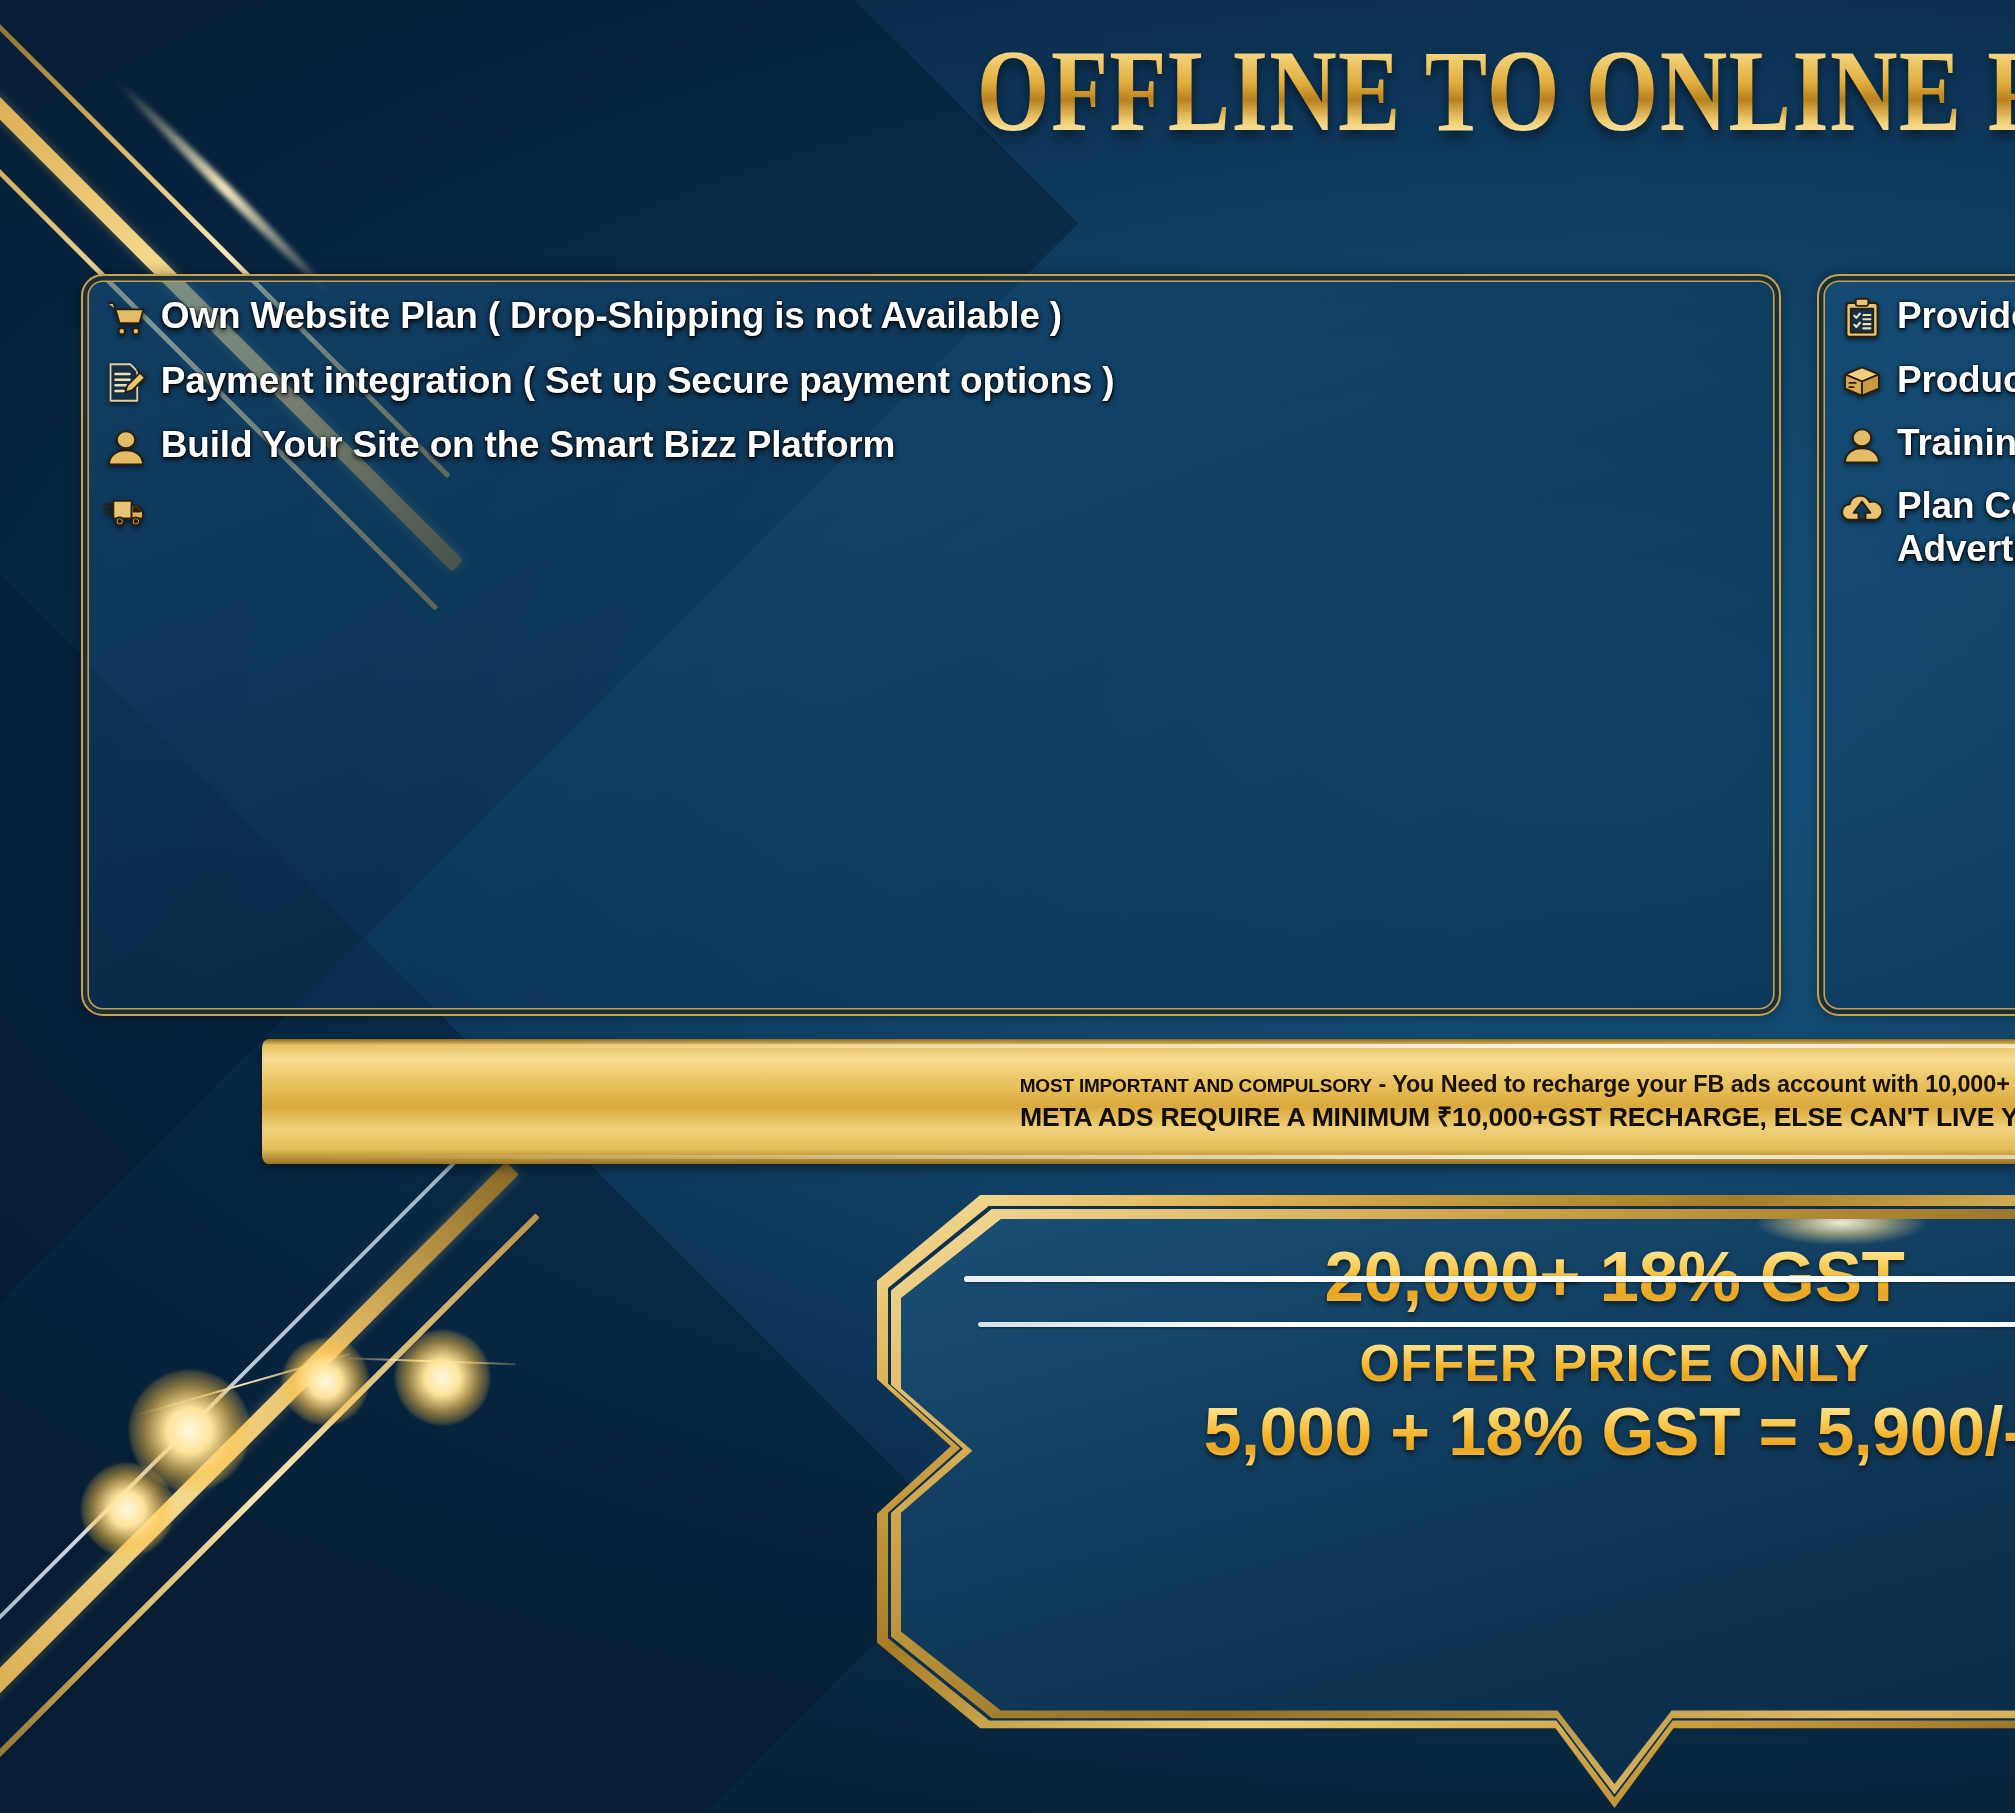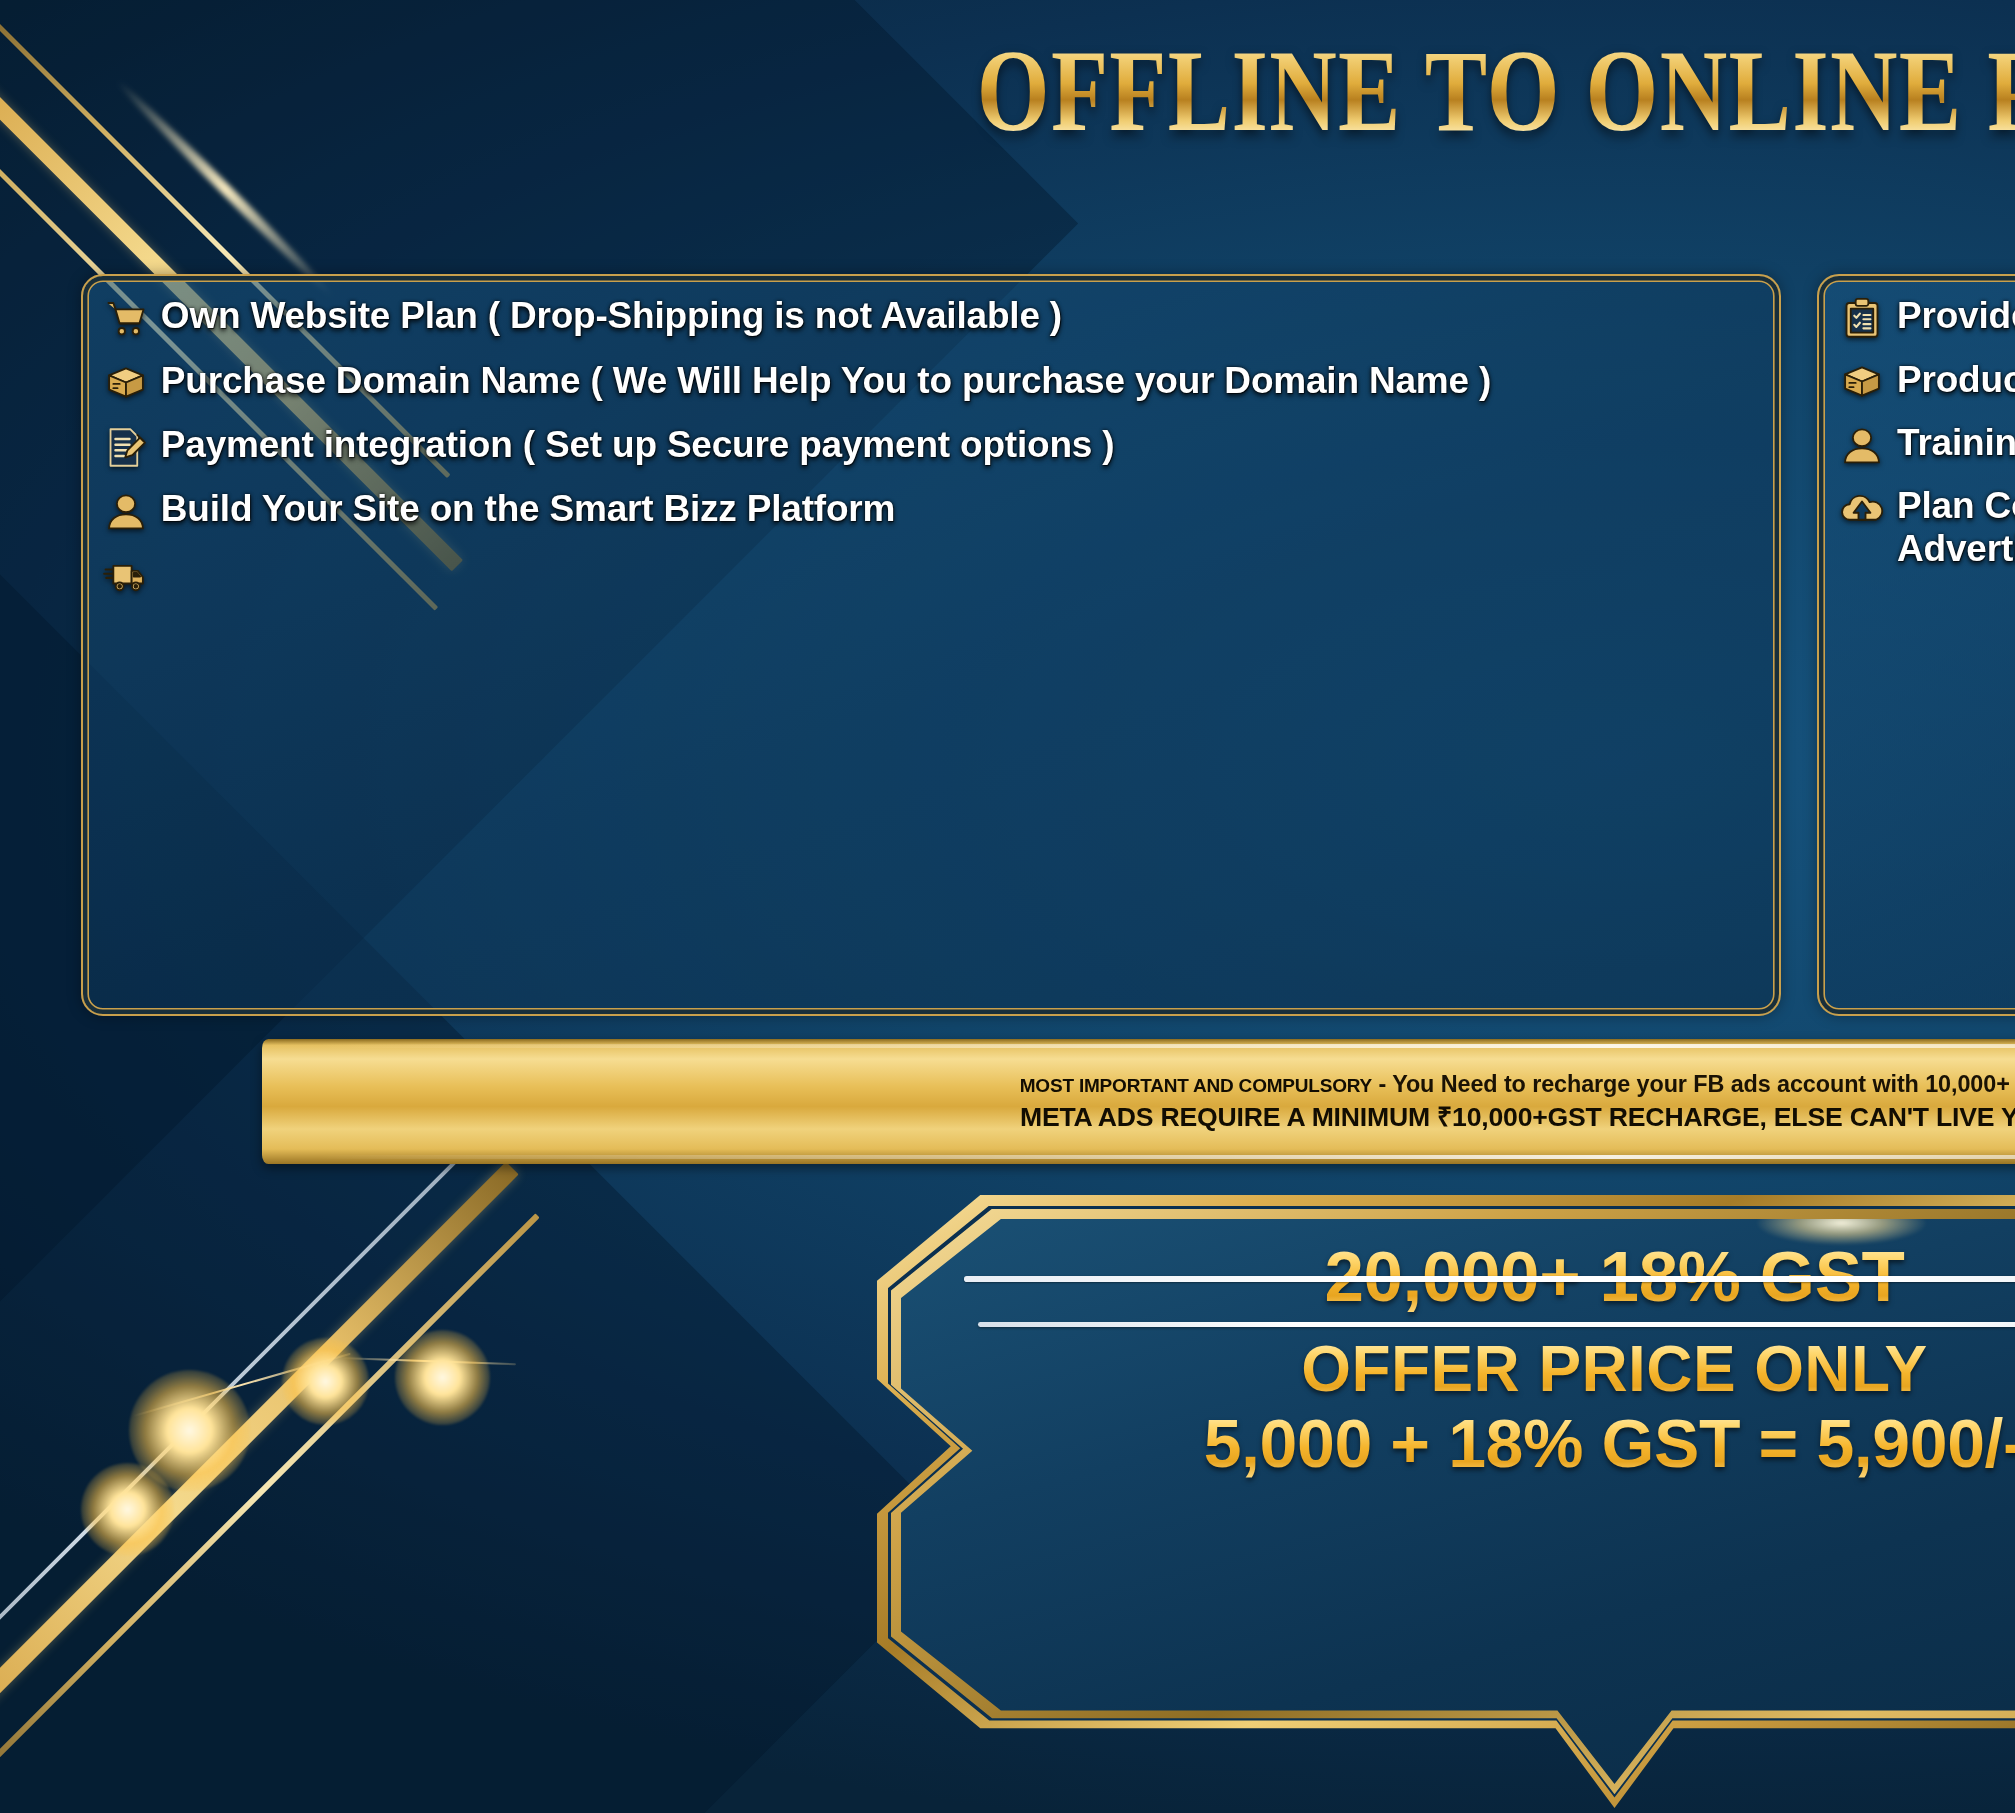--- a/index.html
+++ b/index.html
@@ -175,21 +175,21 @@
   #strike {
     position:absolute; left:2%; top:49%; width:96%; height:5.6px; border-radius:2.8px;
     background:linear-gradient(90deg,#e9eef5,#ffffff 30%,#ffffff 70%,#dfe6ef);
     box-shadow:0 0.8px 2px rgba(0,0,0,.45);
   }
   #divider {
     width:94%; height:4.4px; margin:8.9px 0 10.5px 0; border-radius:2.4px;
     background:linear-gradient(90deg,#d7e0ea,#ffffff 25%,#ffffff 75%,#cfdae6);
     box-shadow:0 1.2px 2.4px rgba(0,0,0,.4);
   }
-  #offer-label { font-size:64px; letter-spacing:0.4px; }
+  #offer-label { font-size:52px; letter-spacing:0.4px; }
   #offer-price { font-size:68px; margin-top:6.4px; }
 </style>
 </head>
 <body>
 
 <div id="bg">
   <div class="shade" id="shade-tl"></div>
 
   <div class="shade" id="shade-bl"></div>
 
@@ -227,33 +227,20 @@
                 <path d="M17 19h40l-6 20H23z"></path>
             <path d="M23 39h28" fill="none"></path>
             <circle cx="26" cy="50" r="4.5"></circle>
                 <circle cx="46" cy="50" r="4.5"></circle>
               </g>
             </svg>
         </span>
         <span class="f-text">Own Website Plan ( Drop-Shipping is not Available )</span>
       </div>
 
-      <div class="feature-row">
-        <span class="f-icon">
-          <svg viewBox="0 0 64 64">
-              <g stroke="#2a1f08" stroke-width="2.6" stroke-linejoin="round">
-            <path d="M8 22 32 12l24 10-24 10z" fill="#f0cd81"></path>
-            <path d="M8 22v20l24 10V32z" fill="#d9ab50"></path>
-            <path d="M56 22v20L32 52V32z" fill="#c79a44"></path>
-            <path d="M14 34h9M14 40h6" fill="none" stroke-linecap="round"></path>
-              </g>
-            </svg>
-        </span>
-        <span class="f-text">Purchase Domain Name ( We Will Help You to purchase your Domain Name )</span>
-      </div>
 
       <div class="feature-row">
         <span class="f-icon">
           <svg viewBox="0 0 64 64">
               <g stroke="#2a1f08" stroke-width="2.6" stroke-linejoin="round">
             <path d="M10 6h28l10 10v42H10z" fill="#16304a" stroke="#e4cf9a"></path>
             <g stroke="#f0e0b0" stroke-width="3.4" stroke-linecap="round">
               <path d="M17 20h20M17 28h20M17 36h16M17 44h12"></path>
                 </g>
             <path d="M52 18 34 36l-3 10 10-3 18-18z" fill="#e9c475"></path>

